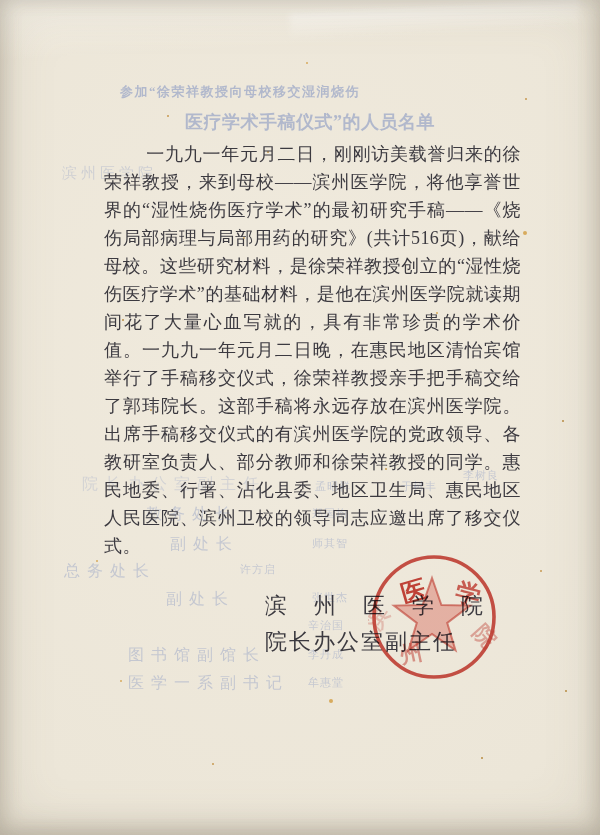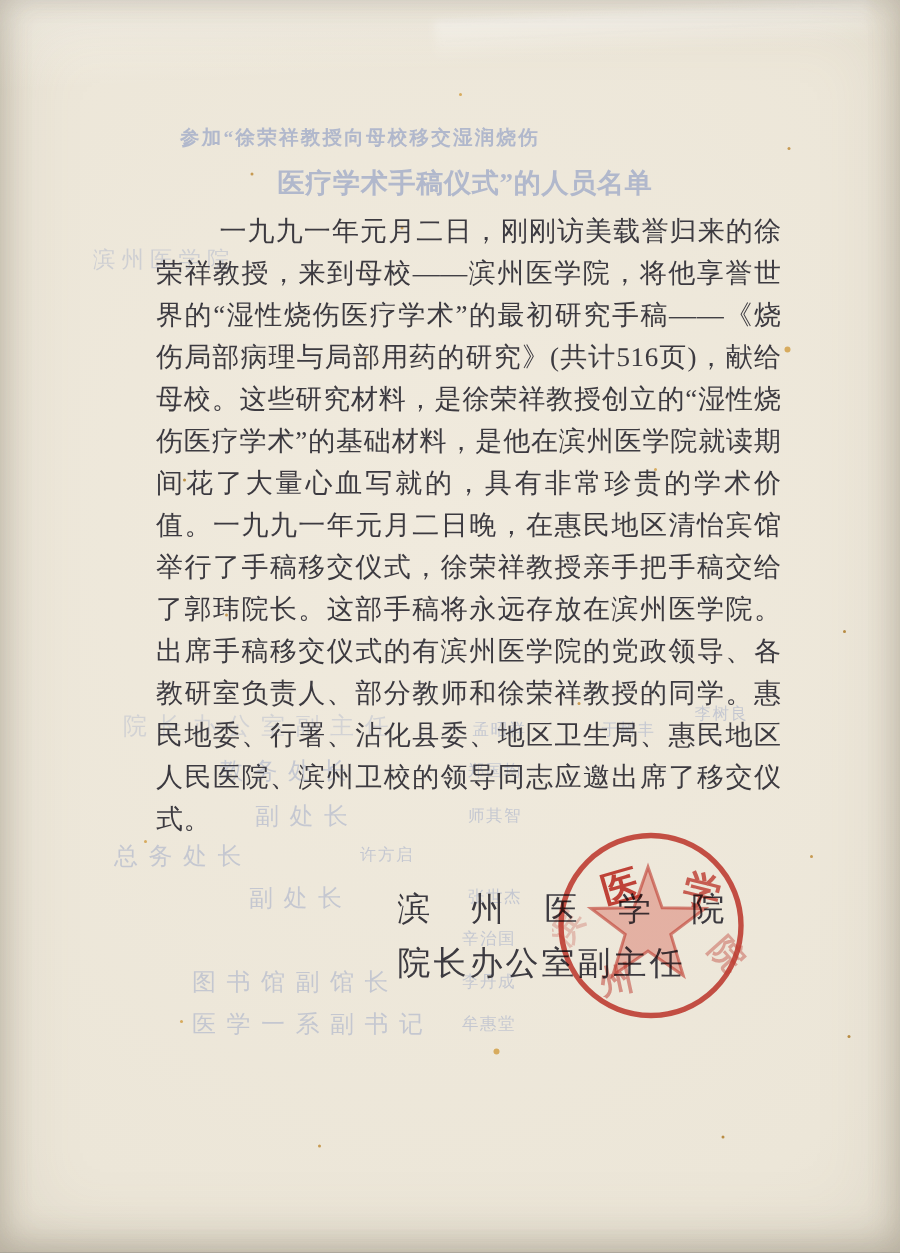--- a/index.html
+++ b/index.html
@@ -57,21 +57,21 @@
   <span class="ghost g-name" style="left:315px;top:479px">孟昭祥</span>
   <span class="ghost g-name" style="left:401px;top:479px">于树丰</span>
   <span class="ghost g-name" style="left:463px;top:468px">李树良</span>
 
   <span class="ghost g-title" style="left:146px;top:504px">教务处长</span>
   <span class="ghost g-name" style="left:312px;top:506px">郑国均</span>
 
   <span class="ghost g-title" style="left:170px;top:534px">副处长</span>
   <span class="ghost g-name" style="left:312px;top:536px">师其智</span>
 
-  <span class="ghost g-title" style="left:76px;top:561px">总务处长</span>
+  <span class="ghost g-title" style="left:64px;top:561px">总务处长</span>
   <span class="ghost g-name" style="left:240px;top:562px">许方启</span>
 
   <span class="ghost g-title" style="left:166px;top:589px">副处长</span>
   <span class="ghost g-name" style="left:312px;top:590px">张世杰</span>
 
   <span class="ghost g-name" style="left:308px;top:618px">辛治国</span>
 
   <span class="ghost g-title" style="left:128px;top:645px">图书馆副馆长</span>
   <span class="ghost g-name" style="left:308px;top:647px">李丹成</span>
 

